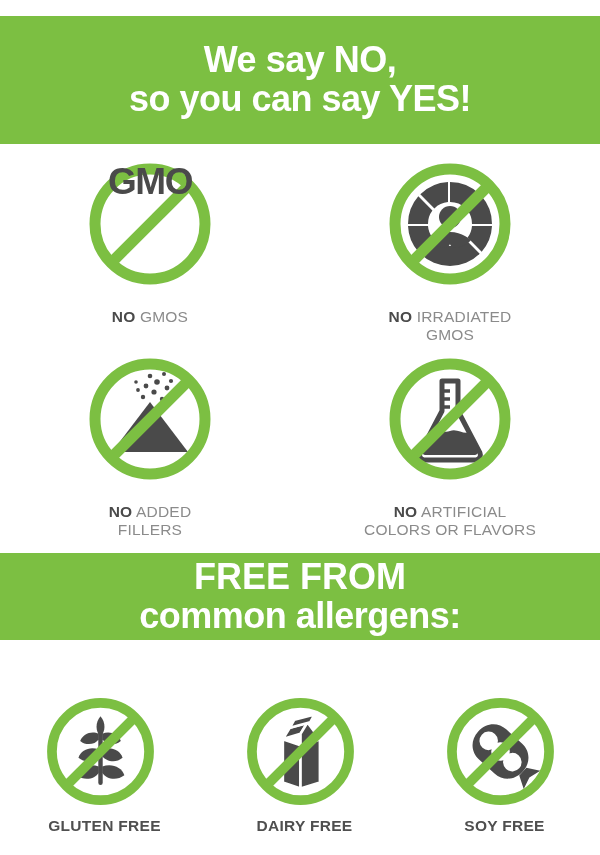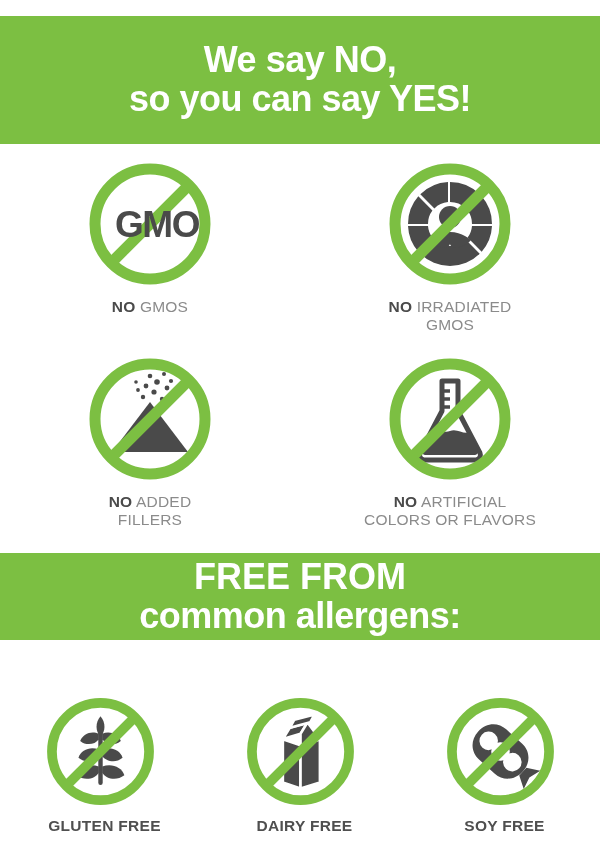--- a/index.html
+++ b/index.html
@@ -54,21 +54,21 @@
   .grid-top .cell{padding-top:10px;}
 
   
   .badge{position:relative;display:block;}
   .badge.lg{width:128px;height:128px;}
   .badge.sm{width:113px;height:113px;}
   .badge svg{display:block;width:100%;height:100%;}
 
   
   .caption{
-    margin-top:10px;
+    margin-top:20px;
     text-align:center;
     line-height:1.15;
     color:#8b8b8b;
     font-size:15.5px;
     letter-spacing:0.2px;
   }
   .caption .no{
     color:#4a4a4a;
     font-weight:bold;
   }
@@ -80,22 +80,22 @@
     color:#4f4f4f;
     font-size:15.5px;
     font-weight:bold;
     letter-spacing:0.3px;
     white-space:nowrap;
     margin-left:9px;
   }
 
   
   .gmo-text{
-    position:absolute;left:7px;top:0;width:100%;height:100%;
-    display:flex;align-items:center;justify-content:center;
+    position:absolute;left:0;top:0;width:100%;height:100%;
+    display:flex;align-items:flex-start;justify-content:center;
     pointer-events:none;
   }
   .gmo-text span{
     color:#4a4a4a;
     font-weight:bold;
     font-size:37px;
     letter-spacing:-1.5px;
     font-family:"Liberation Sans", sans-serif;
     transform:translateY(1px);
   }

